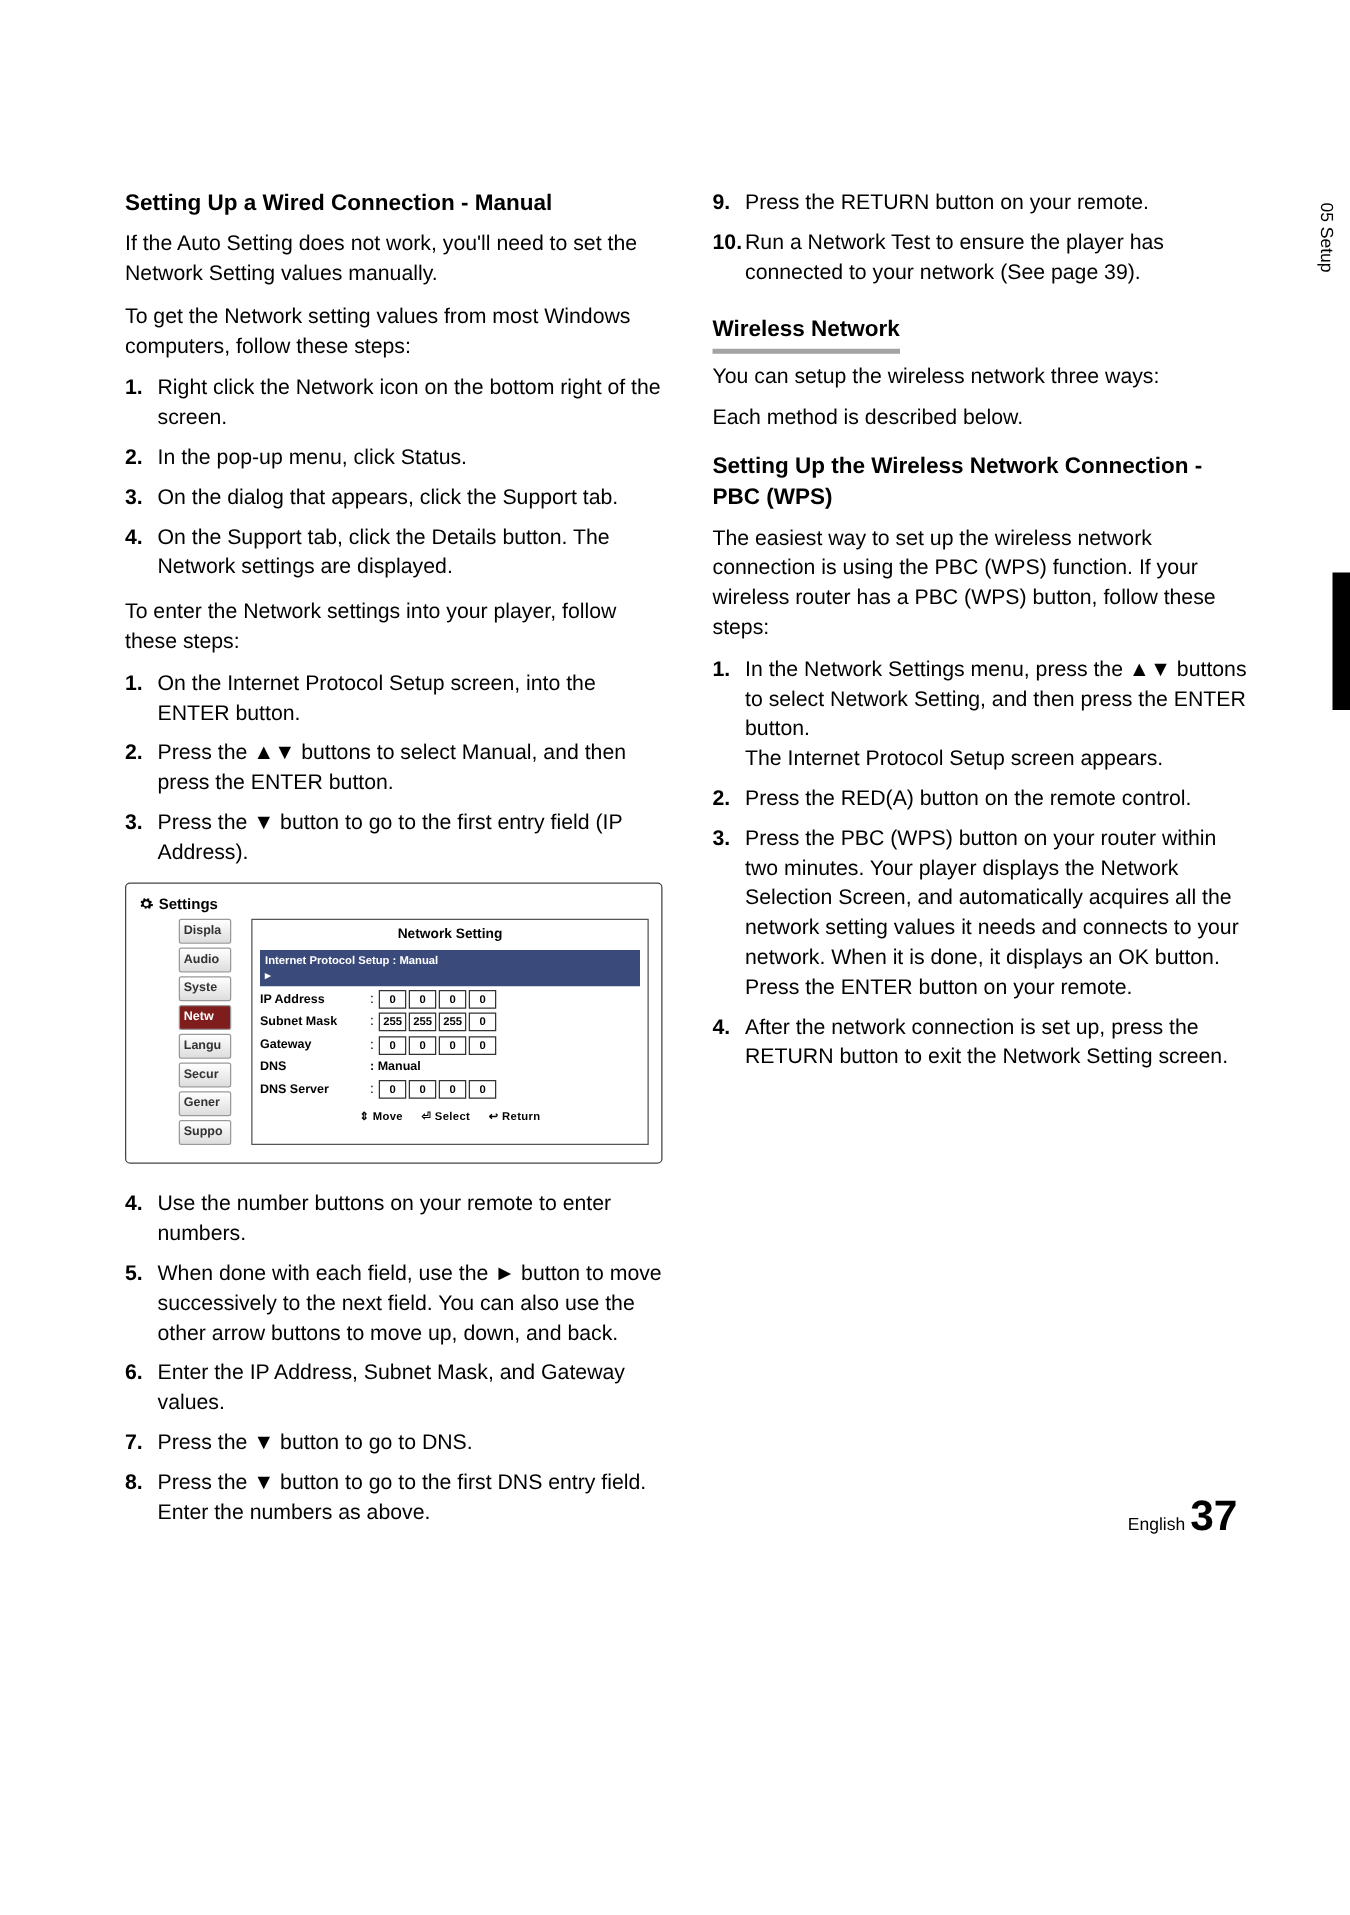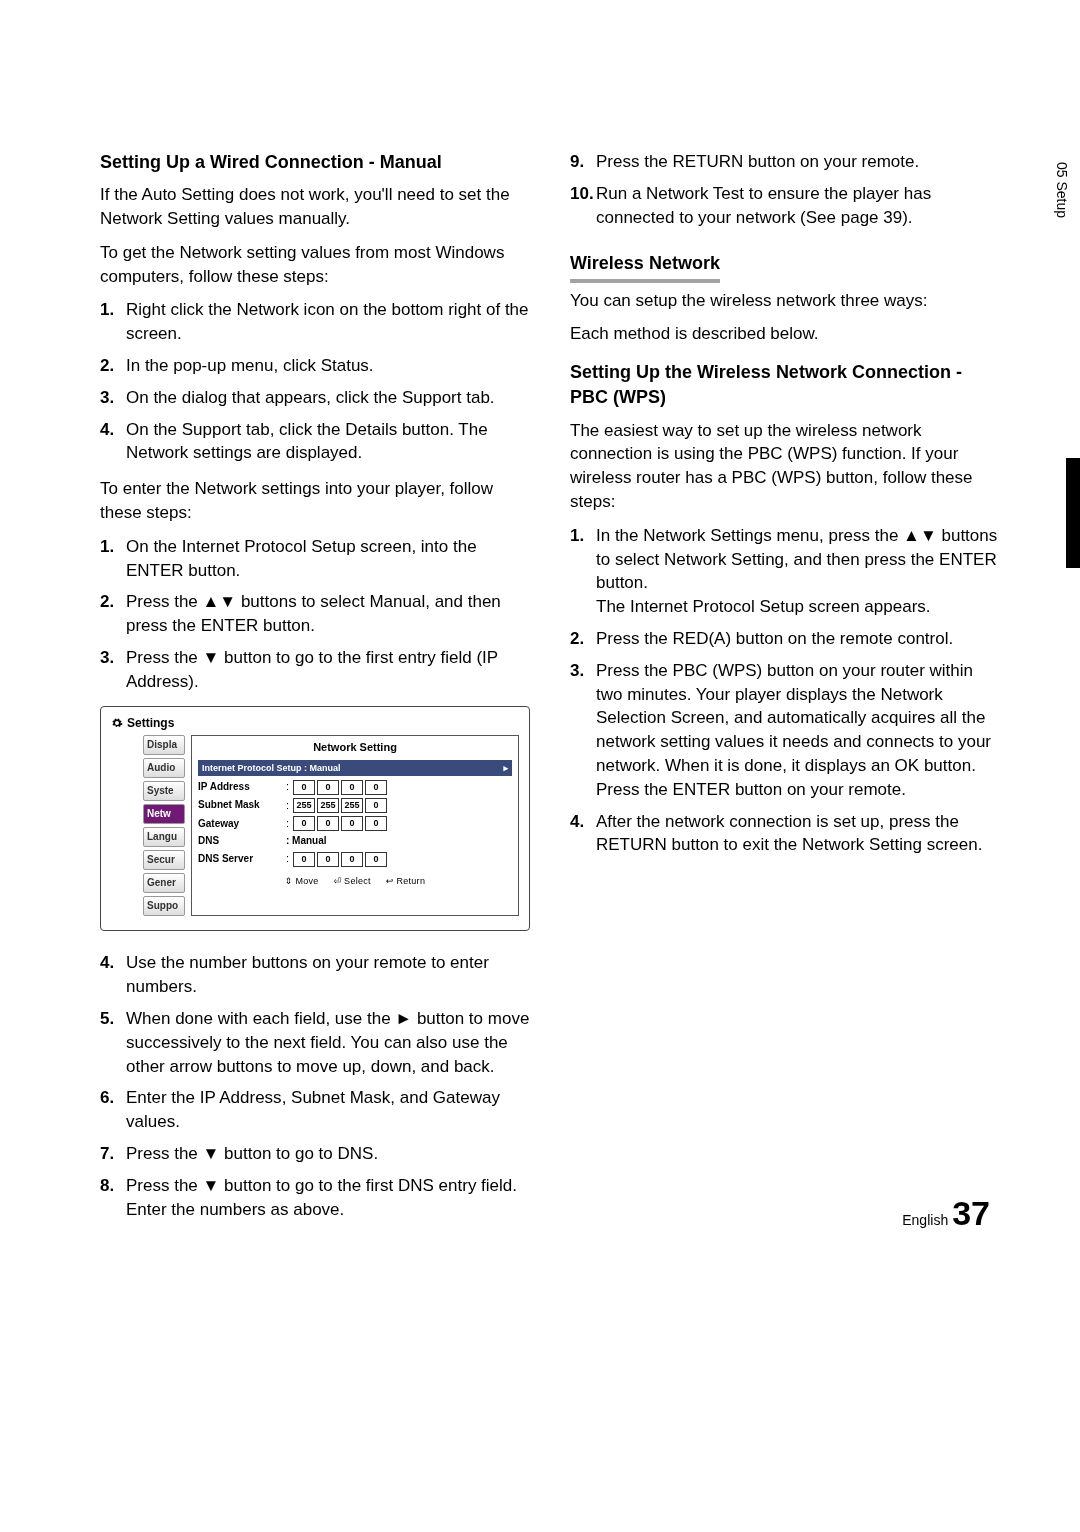--- a/index.html
+++ b/index.html
@@ -118,40 +118,40 @@
     align-items: center;
     gap: 4px;
   }
   .gear-icon {
     display: inline-block;
     width: 12px; height: 12px;
   }
   .gear-icon svg { width: 12px; height: 12px; }
   .settings-inner {
     display: flex;
-    gap: 6px;
+    gap: 16px;
     padding-left: 32px;
   }
   .left-menu {
     width: 42px;
     display: flex;
     flex-direction: column;
     gap: 3px;
     font-size: 10px;
     font-weight: bold;
     color: #333;
   }
   .left-menu .mi {
     border: 1px solid #999;
     border-radius: 2px;
     padding: 2px 3px;
     background: linear-gradient(#fff,#ddd);
   }
   .left-menu .mi.active {
-    background: #701a75;
+    background: #7f1d1d;
     color: #fff;
   }
   .right-panel {
     flex: 1;
     border: 1px solid #555;
     padding: 4px 6px 6px 6px;
     background: #fff;
     position: relative;
   }
   .right-panel .panel-title {
@@ -196,27 +196,28 @@
   .ip-text::before { content: ': '; }
   .protocol-row {
     background: #3a4a7a;
     color: #fff;
     display: flex;
     justify-content: space-between;
     padding: 2px 4px;
     font-size: 9px;
     font-weight: bold;
     margin-bottom: 3px;
+    flex-direction: column;
   }
   .protocol-row .arrow { }
   .bottom-bar {
     text-align: center;
     font-size: 9px;
     margin-top: 8px;
-    font-weight: normal;
+    font-weight: bold;
     letter-spacing: 0.3px;
   }
   .bottom-bar span { margin: 0 6px; }
 </style>
 </head>
 <body>
 
 <div class="page">
   <div class="side-tab">
     <span class="vtext">05 Setup</span>

